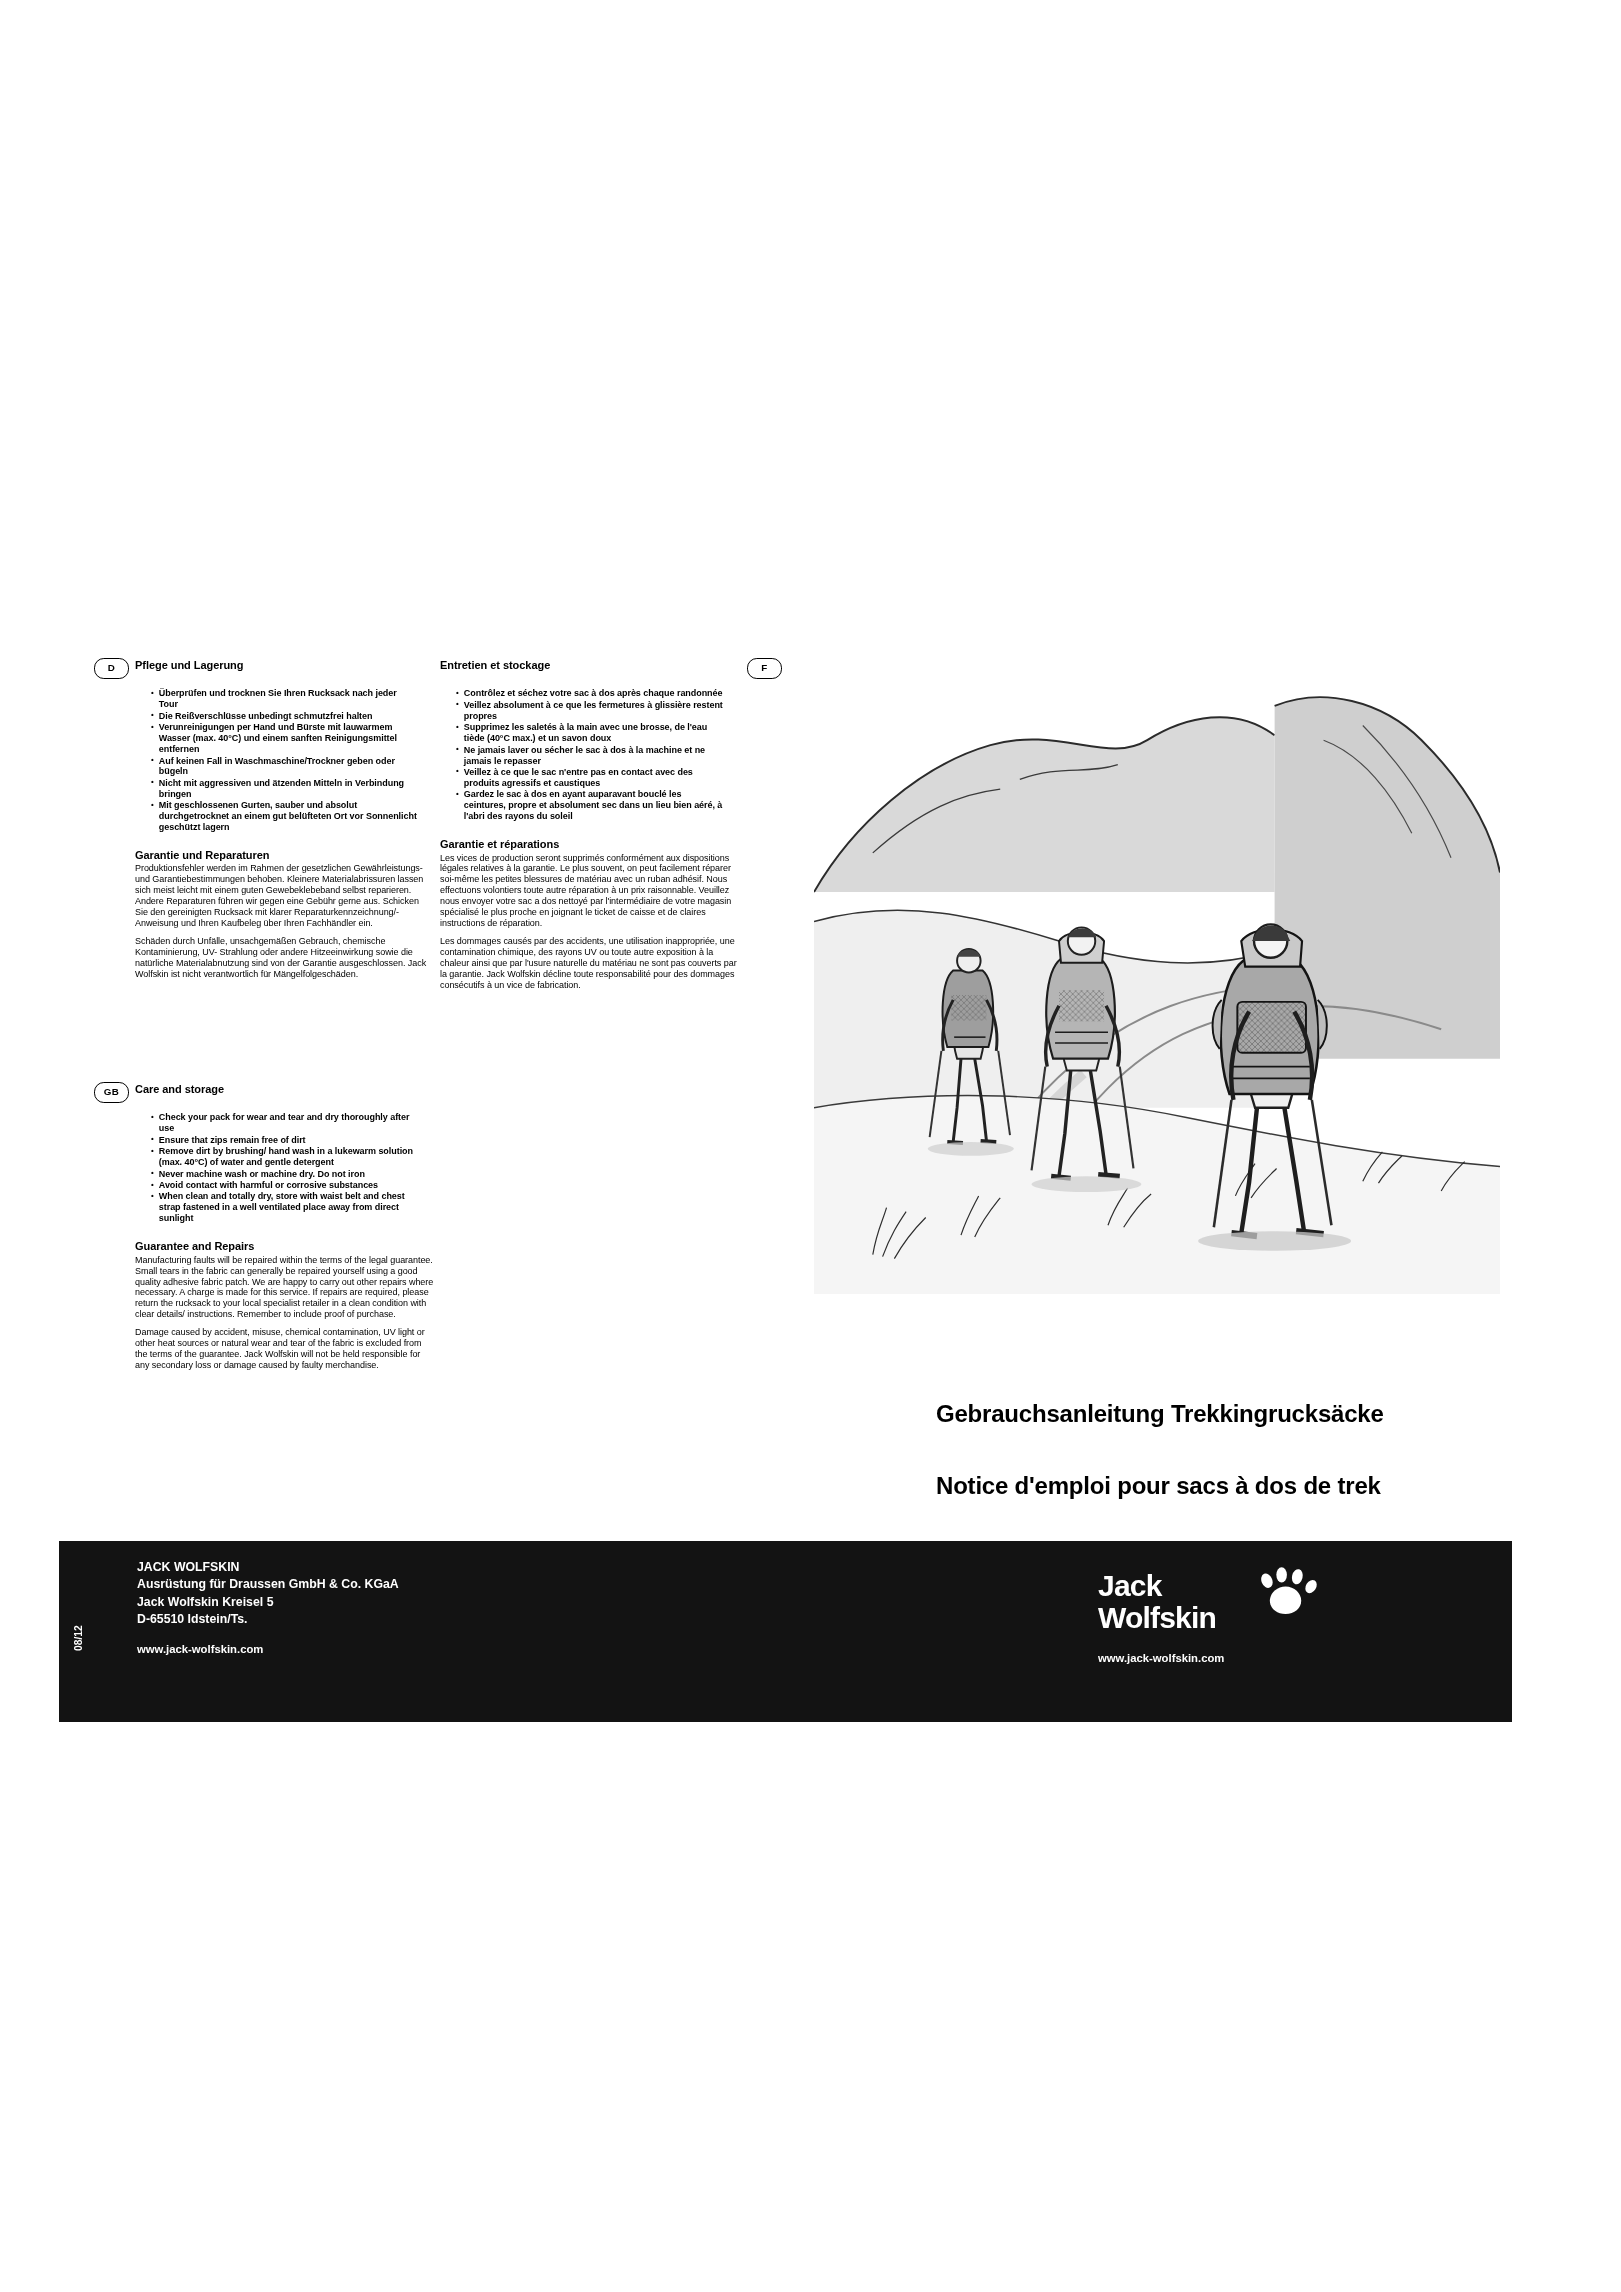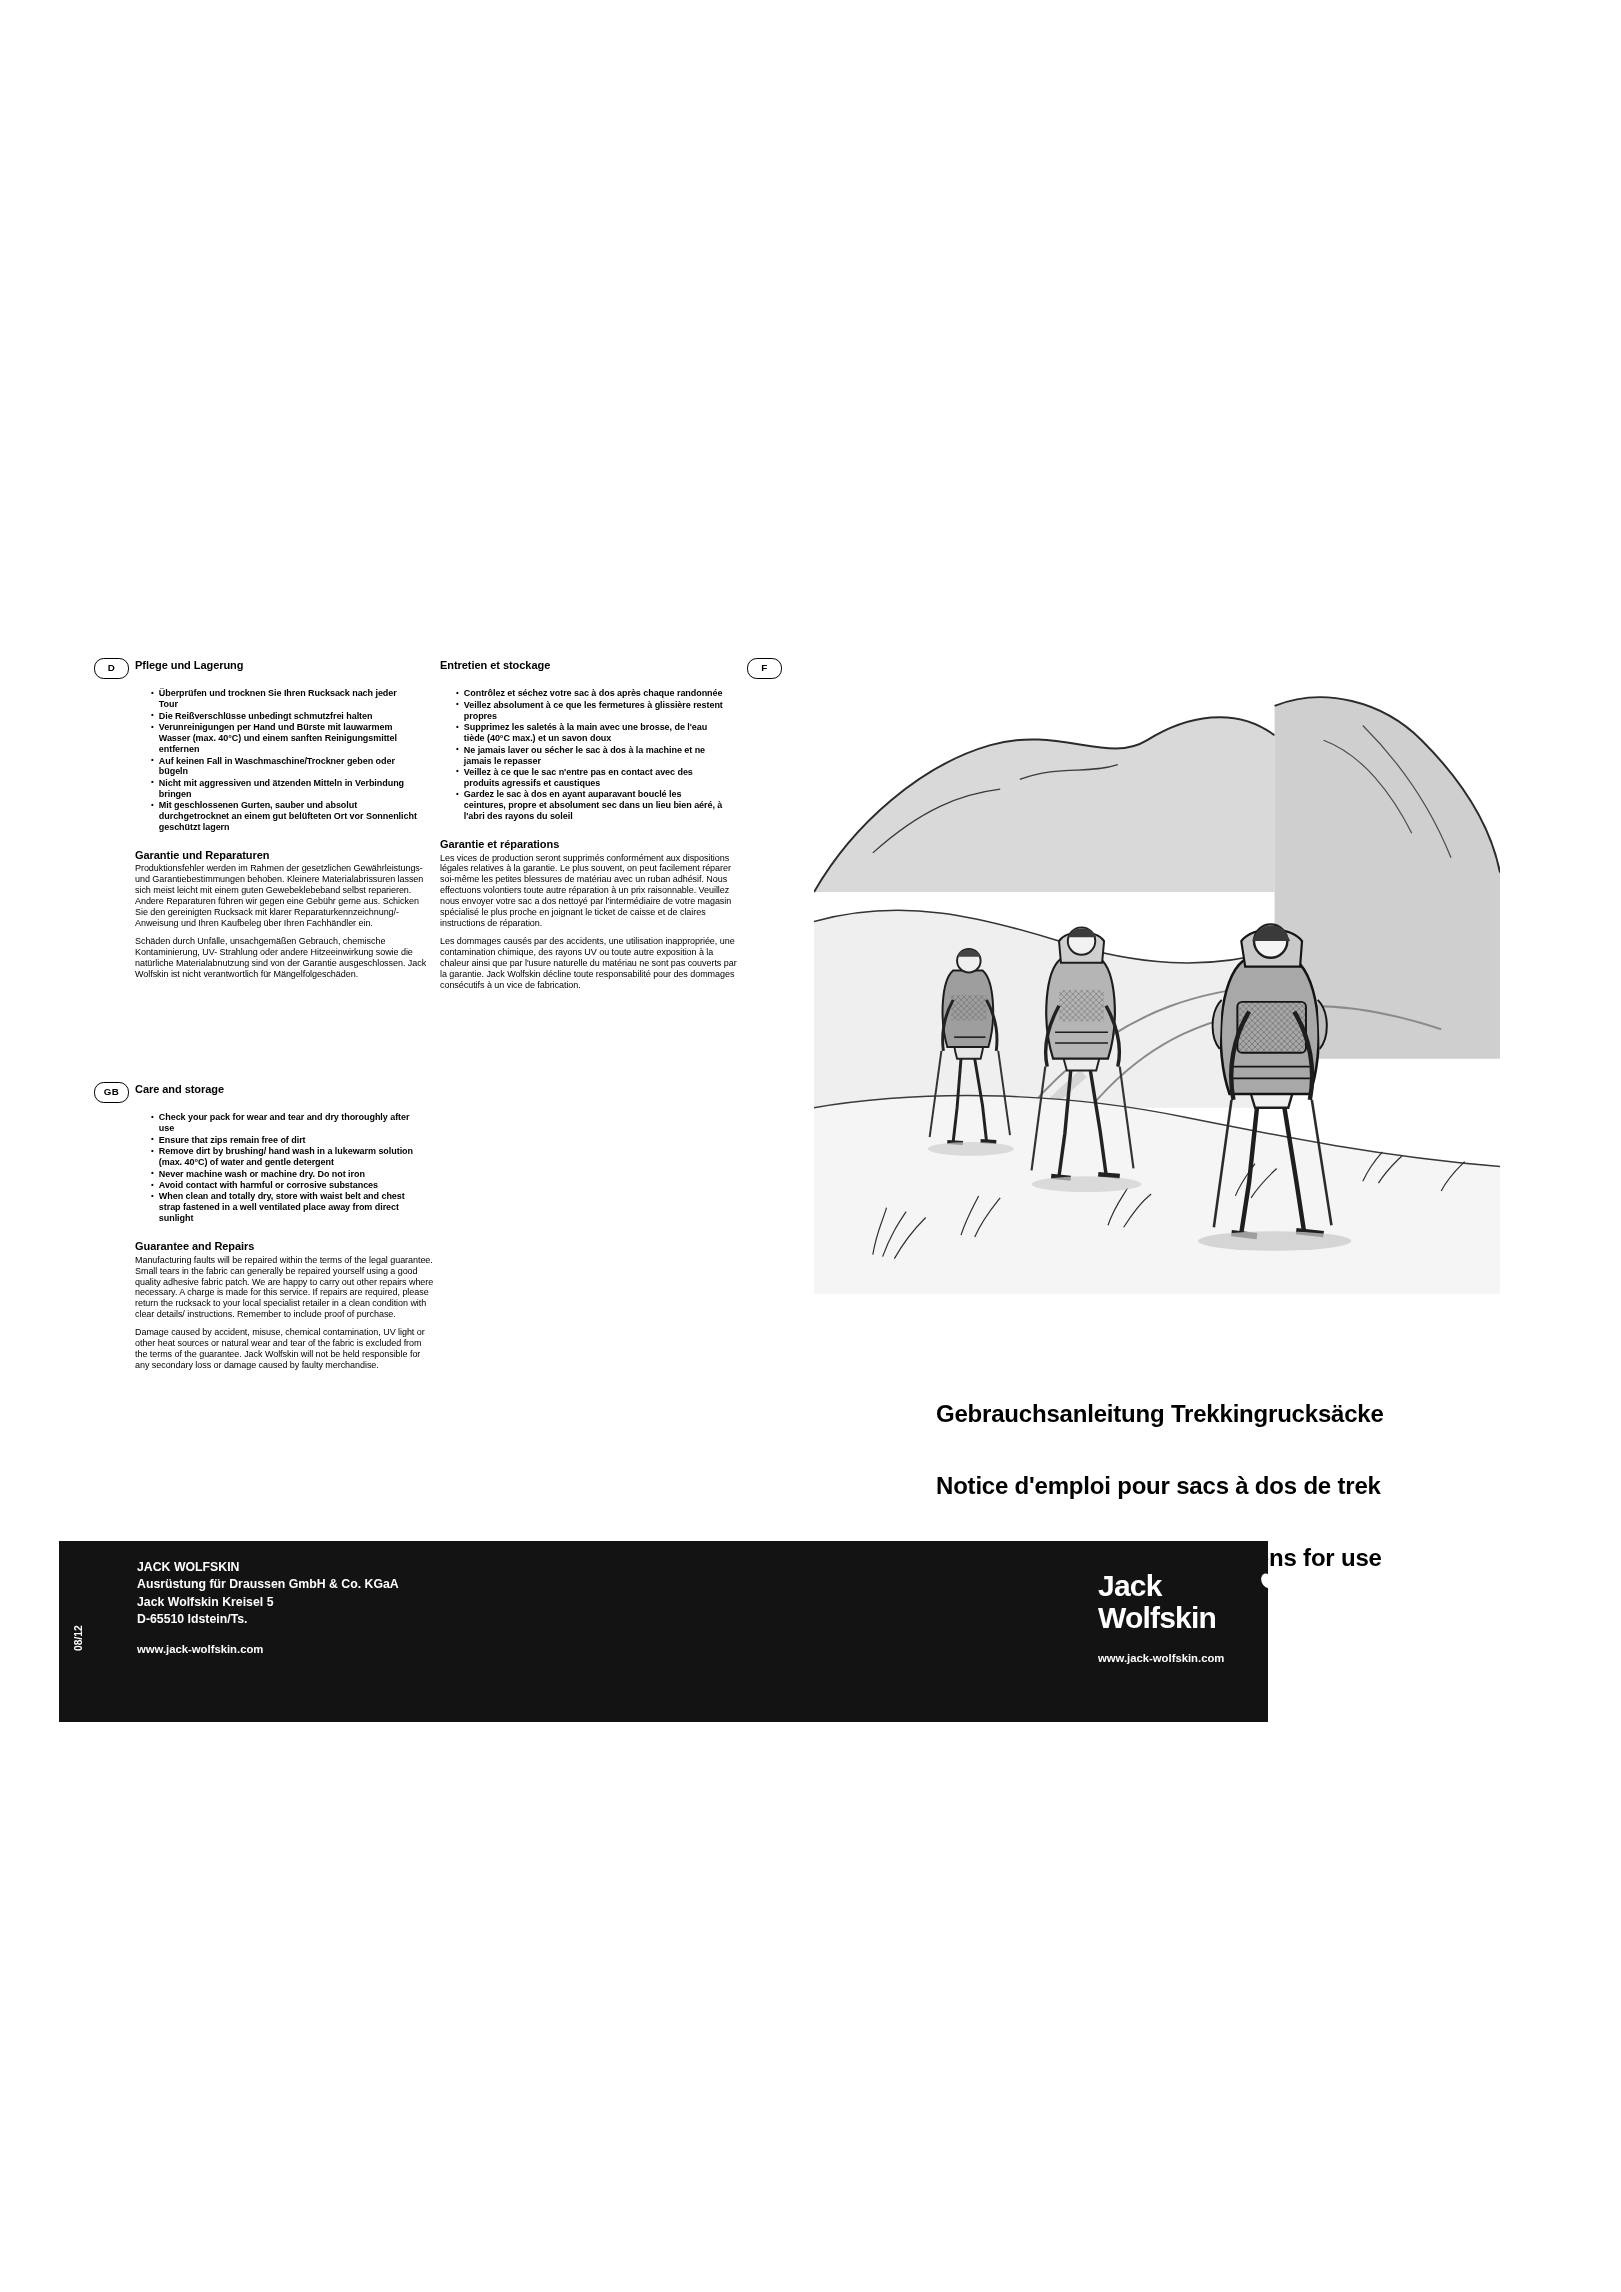--- a/index.html
+++ b/index.html
@@ -115,21 +115,21 @@
     line-height: 1.33;
     letter-spacing: -0.2px;
     margin-top: 40px;
   }
 
   
   .footer {
     position: absolute;
     left: 59px;
     top: 1541px;
-    width: 1209px;
+    width: 1453px;
     height: 181px;
     background: #131313;
     color: #fff;
   }
   .footer-addr {
     position: absolute;
     left: 78px;
     top: 17.6px;
     font-size: 12.3px;
     font-weight: bold;

